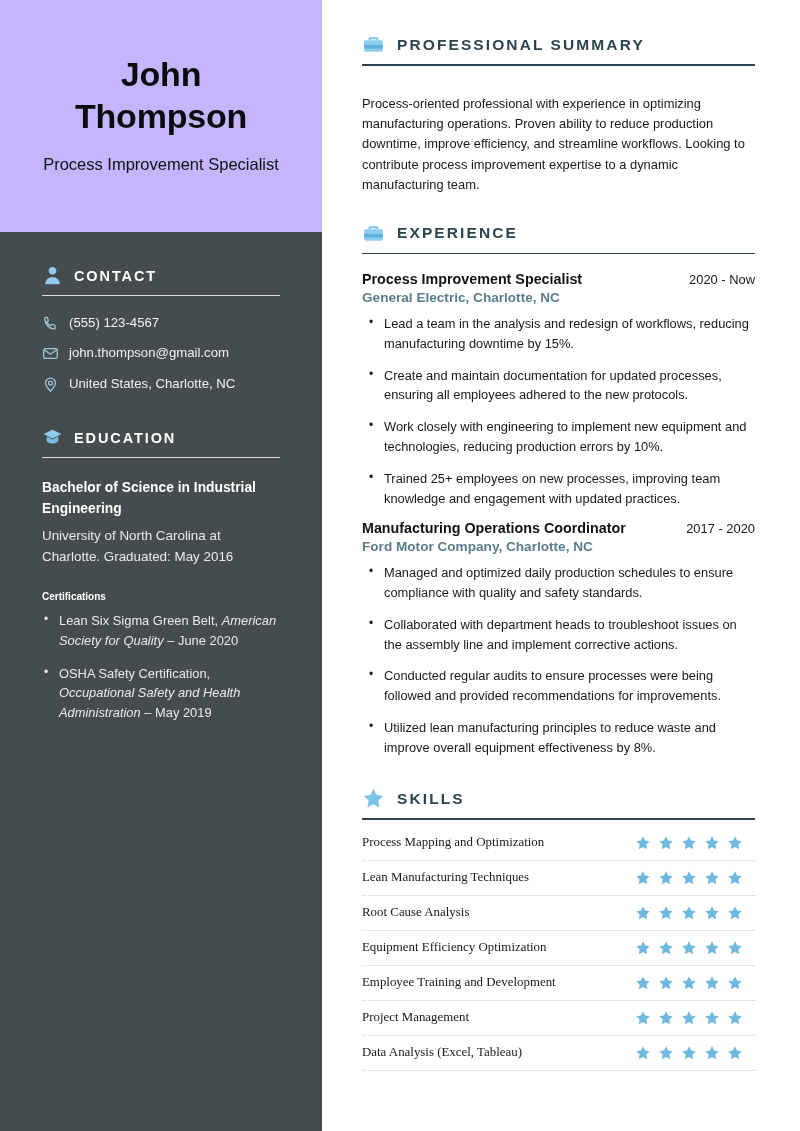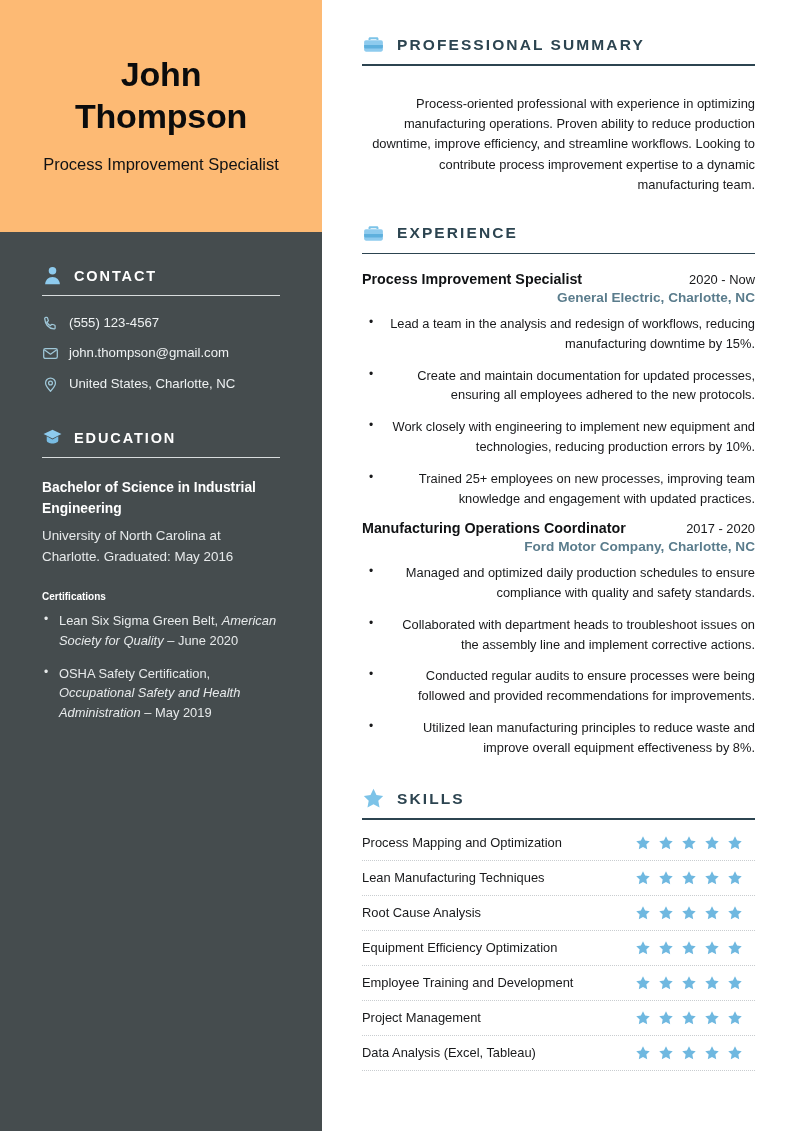--- a/index.html
+++ b/index.html
@@ -7,21 +7,21 @@
     width: 800px; height: 1131px;
     background: #ffffff;
     font-family: "Liberation Sans", sans-serif;
     overflow: hidden;
   }
   .page { position: relative; width: 800px; height: 1131px; display: flex; background: #fff; }
 
   
   .sidebar { width: 322px; flex: 0 0 322px; background: #454c4e; position: relative; }
   .name-block {
-    background: #fdba74; height: 232px;
+    background: #c4b5fd; height: 232px;
     display: flex; flex-direction: column; align-items: center; justify-content: center;
     padding: 0 20px;
   }
   .name {
     font-size: 34px; font-weight: 700; color: #0b0c0d; text-align: center;
     line-height: 1.23; letter-spacing: -0.2px;
   }
   .job-title {
     margin-top: 14px; font-size: 16.5px; color: #101214; text-align: center;
     line-height: 1.62; font-weight: 400;
@@ -54,21 +54,21 @@
     position: relative; padding-left: 17px; margin-bottom: 13px;
     font-size: 12.9px; color: #e7eaeb; line-height: 1.54;
   }
   .cert-item::before {
     content: "\2022"; position: absolute; left: 2px; top: -1px; font-size: 12px; color: #e7eaeb;
   }
   .cert-item em { font-style: italic; }
 
   
   .main { flex: 1; padding: 33px 45px 0 40px; background: #fff; }
-  .sec { margin-bottom: 0; text-align: right; }
+  .sec { margin-bottom: 0; }
   .sec-head { display: flex; align-items: center; gap: 12px; }
   .sec-head .ic { width: 23px; height: 23px; flex: 0 0 23px; display: block; }
   .sec-head-txt {
     font-size: 15.5px; font-weight: 700; color: #2c4450;
     letter-spacing: 2.1px; text-transform: uppercase;
   }
   .sec-rule { height: 1.6px; background: #2c4450; margin-top: 8px; }
 
   .summary { margin-top: 28px; font-size: 12.9px; color: #18191b; line-height: 1.58; }
 
@@ -83,21 +83,21 @@
     font-size: 12.85px; color: #18191b; line-height: 1.54;
   }
   .exp-point::before {
     content: "\2022"; position: absolute; left: 7px; top: -1px; font-size: 12px; color: #18191b;
   }
 
   .skills-sec { margin-top: 30px; }
   .skills-list { margin-top: 6px; }
   .skill-row {
     display: flex; align-items: center; justify-content: space-between;
-    padding: 9px 0 9px 0; border-bottom: 1px dotted #c9cdd0;
+    padding: 9px 0 9px 0; border-bottom: 1px dotted #c9cdd0; font-family: Liberation Serif, serif;
   }
   .skill-name { font-size: 12.9px; color: #18191b; }
   .stars { display: flex; gap: 7px; padding-right: 12px; }
   .stars .st { width: 16px; height: 16px; display: block; }
 </style>
 </head>
 <body>
 
 <div class="page">
 

